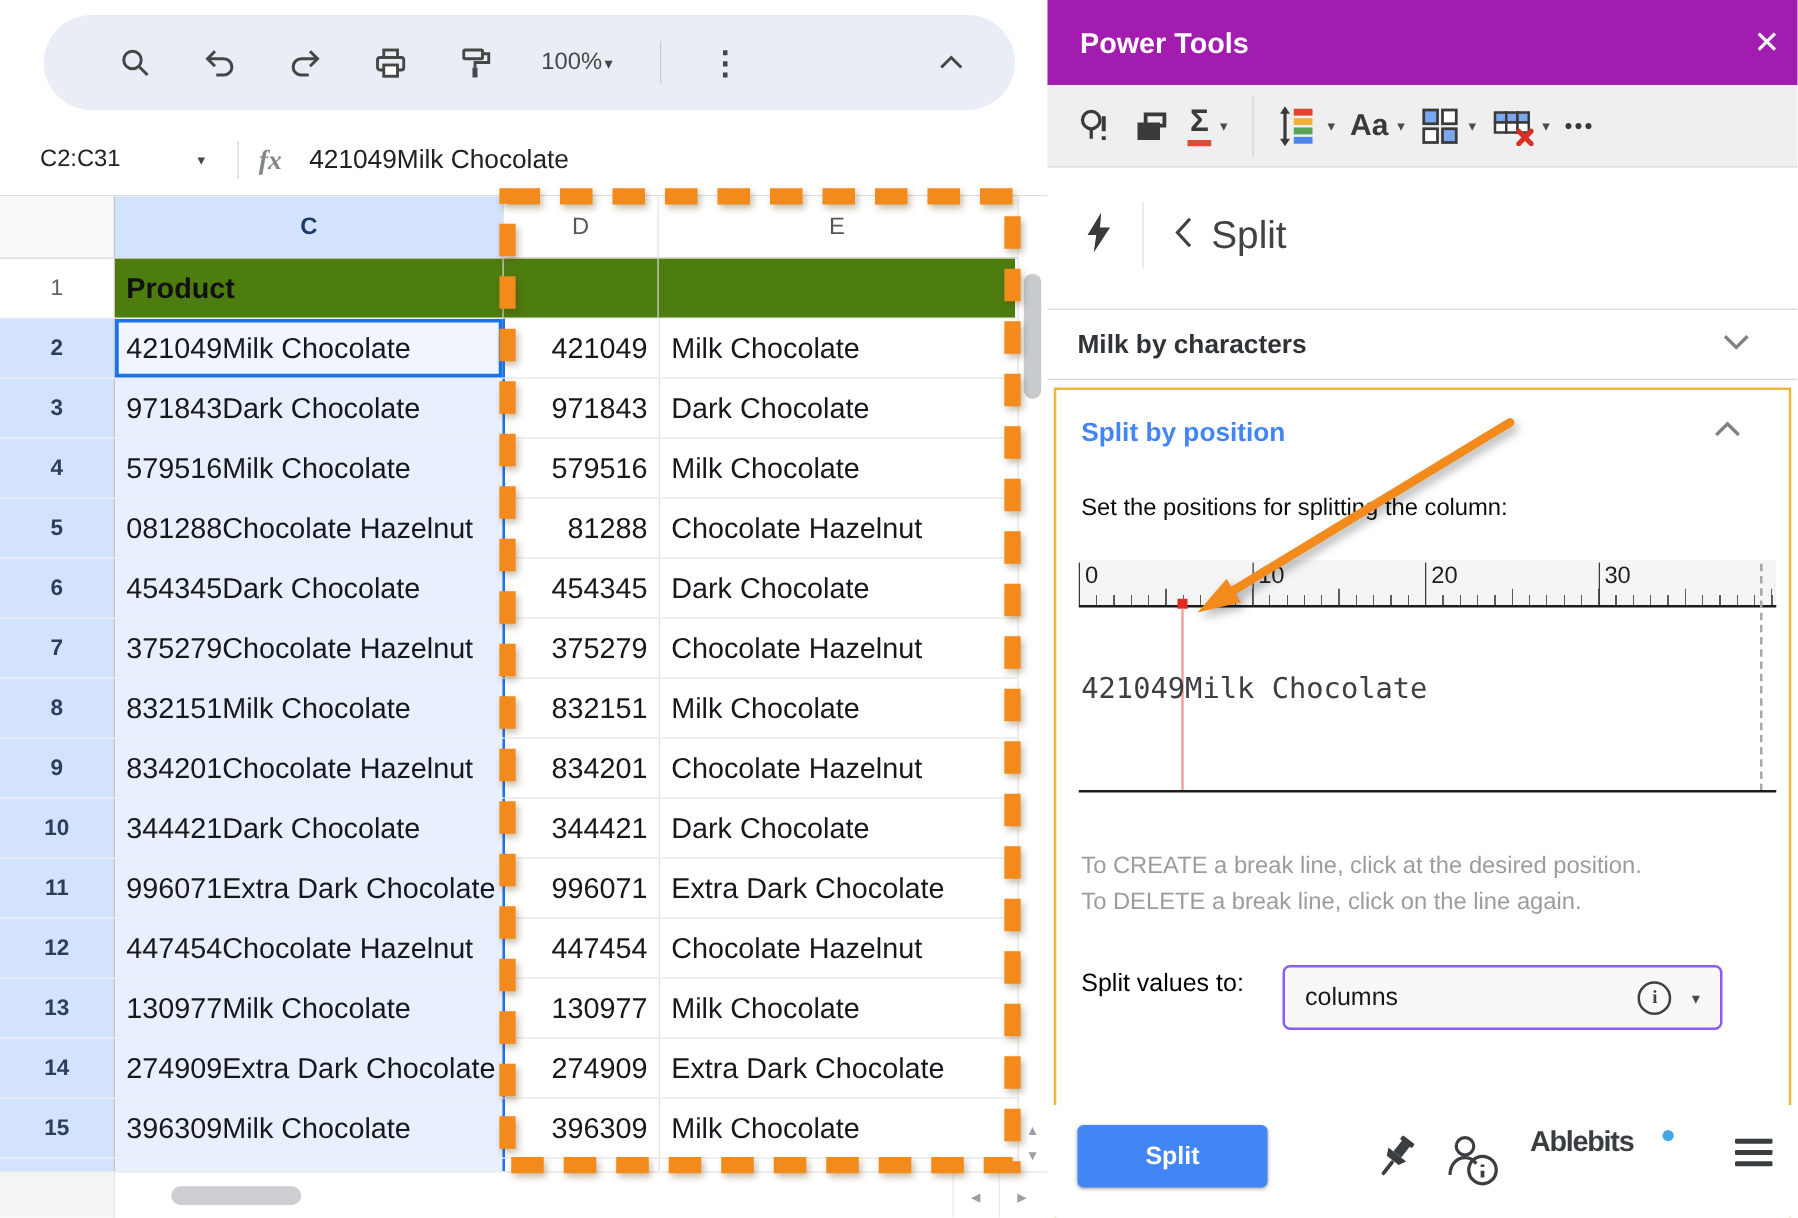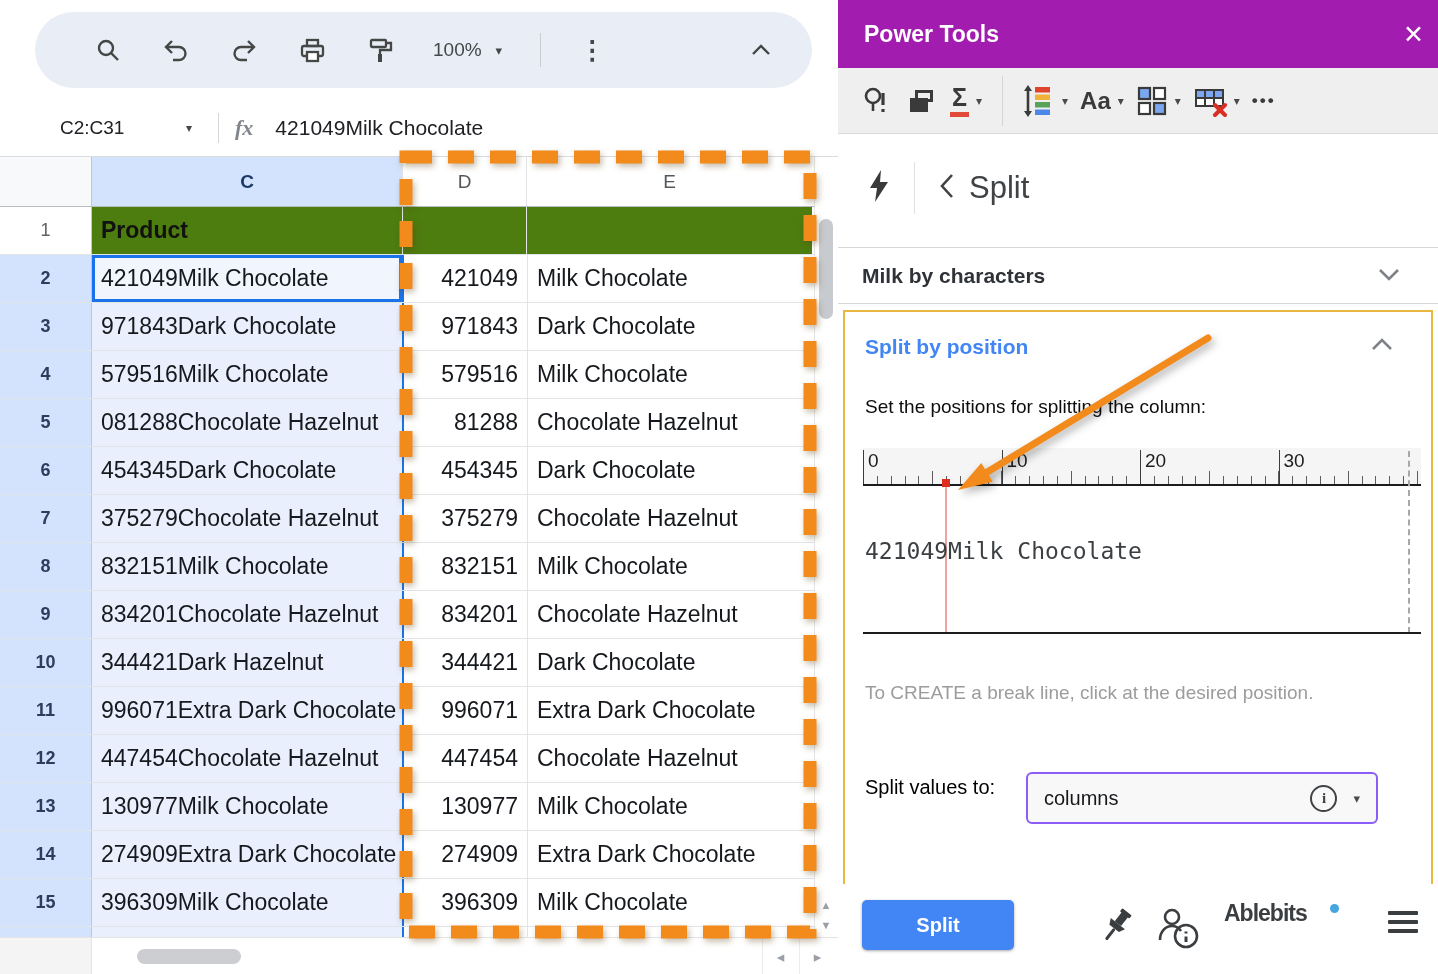--- a/index.html
+++ b/index.html
@@ -8,29 +8,29 @@
   #stage { position:relative; width:1438px; height:974px; }
 
   
   .sheet { position:absolute; left:0; top:0; width:838px; height:974px; background:#fff; }
 
   .pill { position:absolute; left:35px; top:12px; width:777px; height:76px;
           background:#e9eef6; border-radius:38px; display:flex; align-items:center;
           padding:0 30px 0 58px; gap:38px; }
   .tico { width:30px; height:30px; display:flex; align-items:center; justify-content:center; color:#444746; }
   .tico svg { display:block; }
-  .zoombox { display:flex; align-items:center; gap:14px; font-size:19px; color:#444746; }
+  .zoombox { display:flex; align-items:center; gap:2px; font-size:19px; color:#444746; }
   .caret { font-size:13px; color:#444746; line-height:1; }
   .vdiv { width:1px; height:34px; background:#c9ccd1; }
   .kebab { font-size:26px; font-weight:bold; color:#444746; letter-spacing:0; }
   .collapse { position:absolute; right:36px; top:50%; transform:translateY(-50%); }
 
   .fbar { position:absolute; left:0; top:100px; width:838px; height:57px;
           border-bottom:1px solid #d9dce1; display:flex; align-items:center; background:#fff; }
-  .namebox { width:150px; padding-left:32px; font-size:19px; color:#202124;margin-left:28px; }
+  .namebox { width:150px; padding-left:32px; font-size:19px; color:#202124; }
   .nb-caret { font-size:12px; color:#444746; margin-left:8px; }
   .fdiv { width:1px; height:30px; background:#d4d7dc; margin:0 16px 0 26px; }
   .fx { font-family:"Liberation Serif", serif; font-style:italic; font-size:22px; color:#80868b;
         font-weight:bold; margin-right:22px; }
   .fval { font-size:21px; color:#202124; }
 
   
   .grid { position:absolute; left:0; top:157px; width:814px; height:780px; overflow:hidden;
           font-size:23px; color:#15181c; }
   .grow { display:flex; height:48px; border-bottom:1px solid #e2e4e6; background:#fff; }
@@ -268,21 +268,21 @@
         <div class="cell ce">Milk Chocolate</div>
       </div>
       <div class="grow datarow">
         <div class="rn">9</div>
         <div class="cell cc">834201Chocolate Hazelnut</div>
         <div class="cell cd">834201</div>
         <div class="cell ce">Chocolate Hazelnut</div>
       </div>
       <div class="grow datarow">
         <div class="rn">10</div>
-        <div class="cell cc">344421Dark Hazelnut</div>
+        <div class="cell cc">344421Dark Chocolate</div>
         <div class="cell cd">344421</div>
         <div class="cell ce">Dark Chocolate</div>
       </div>
       <div class="grow datarow">
         <div class="rn">11</div>
         <div class="cell cc">996071Extra Dark Chocolate</div>
         <div class="cell cd">996071</div>
         <div class="cell ce">Extra Dark Chocolate</div>
       </div>
       <div class="grow datarow">
@@ -459,20 +459,21 @@
           </div>
       </div>
       <div class="red-marker"></div>
       <div class="red-line"></div>
       <div class="gray-dash"></div>
       <span class="preview">421049Milk Chocolate</span>
       <div class="floor"></div>
 
       <div class="helptxt">
         <div>To CREATE a break line, click at the desired position.</div>
+        <div>To DELETE a break line, click on the line again.</div>
       </div>
 
       <span class="sv-label">Split values to:</span>
       <div class="sv-select">
         <span>columns</span>
         <span class="infoicon">i</span>
         <span class="sv-caret">▾</span>
       </div>
     </div>
 

